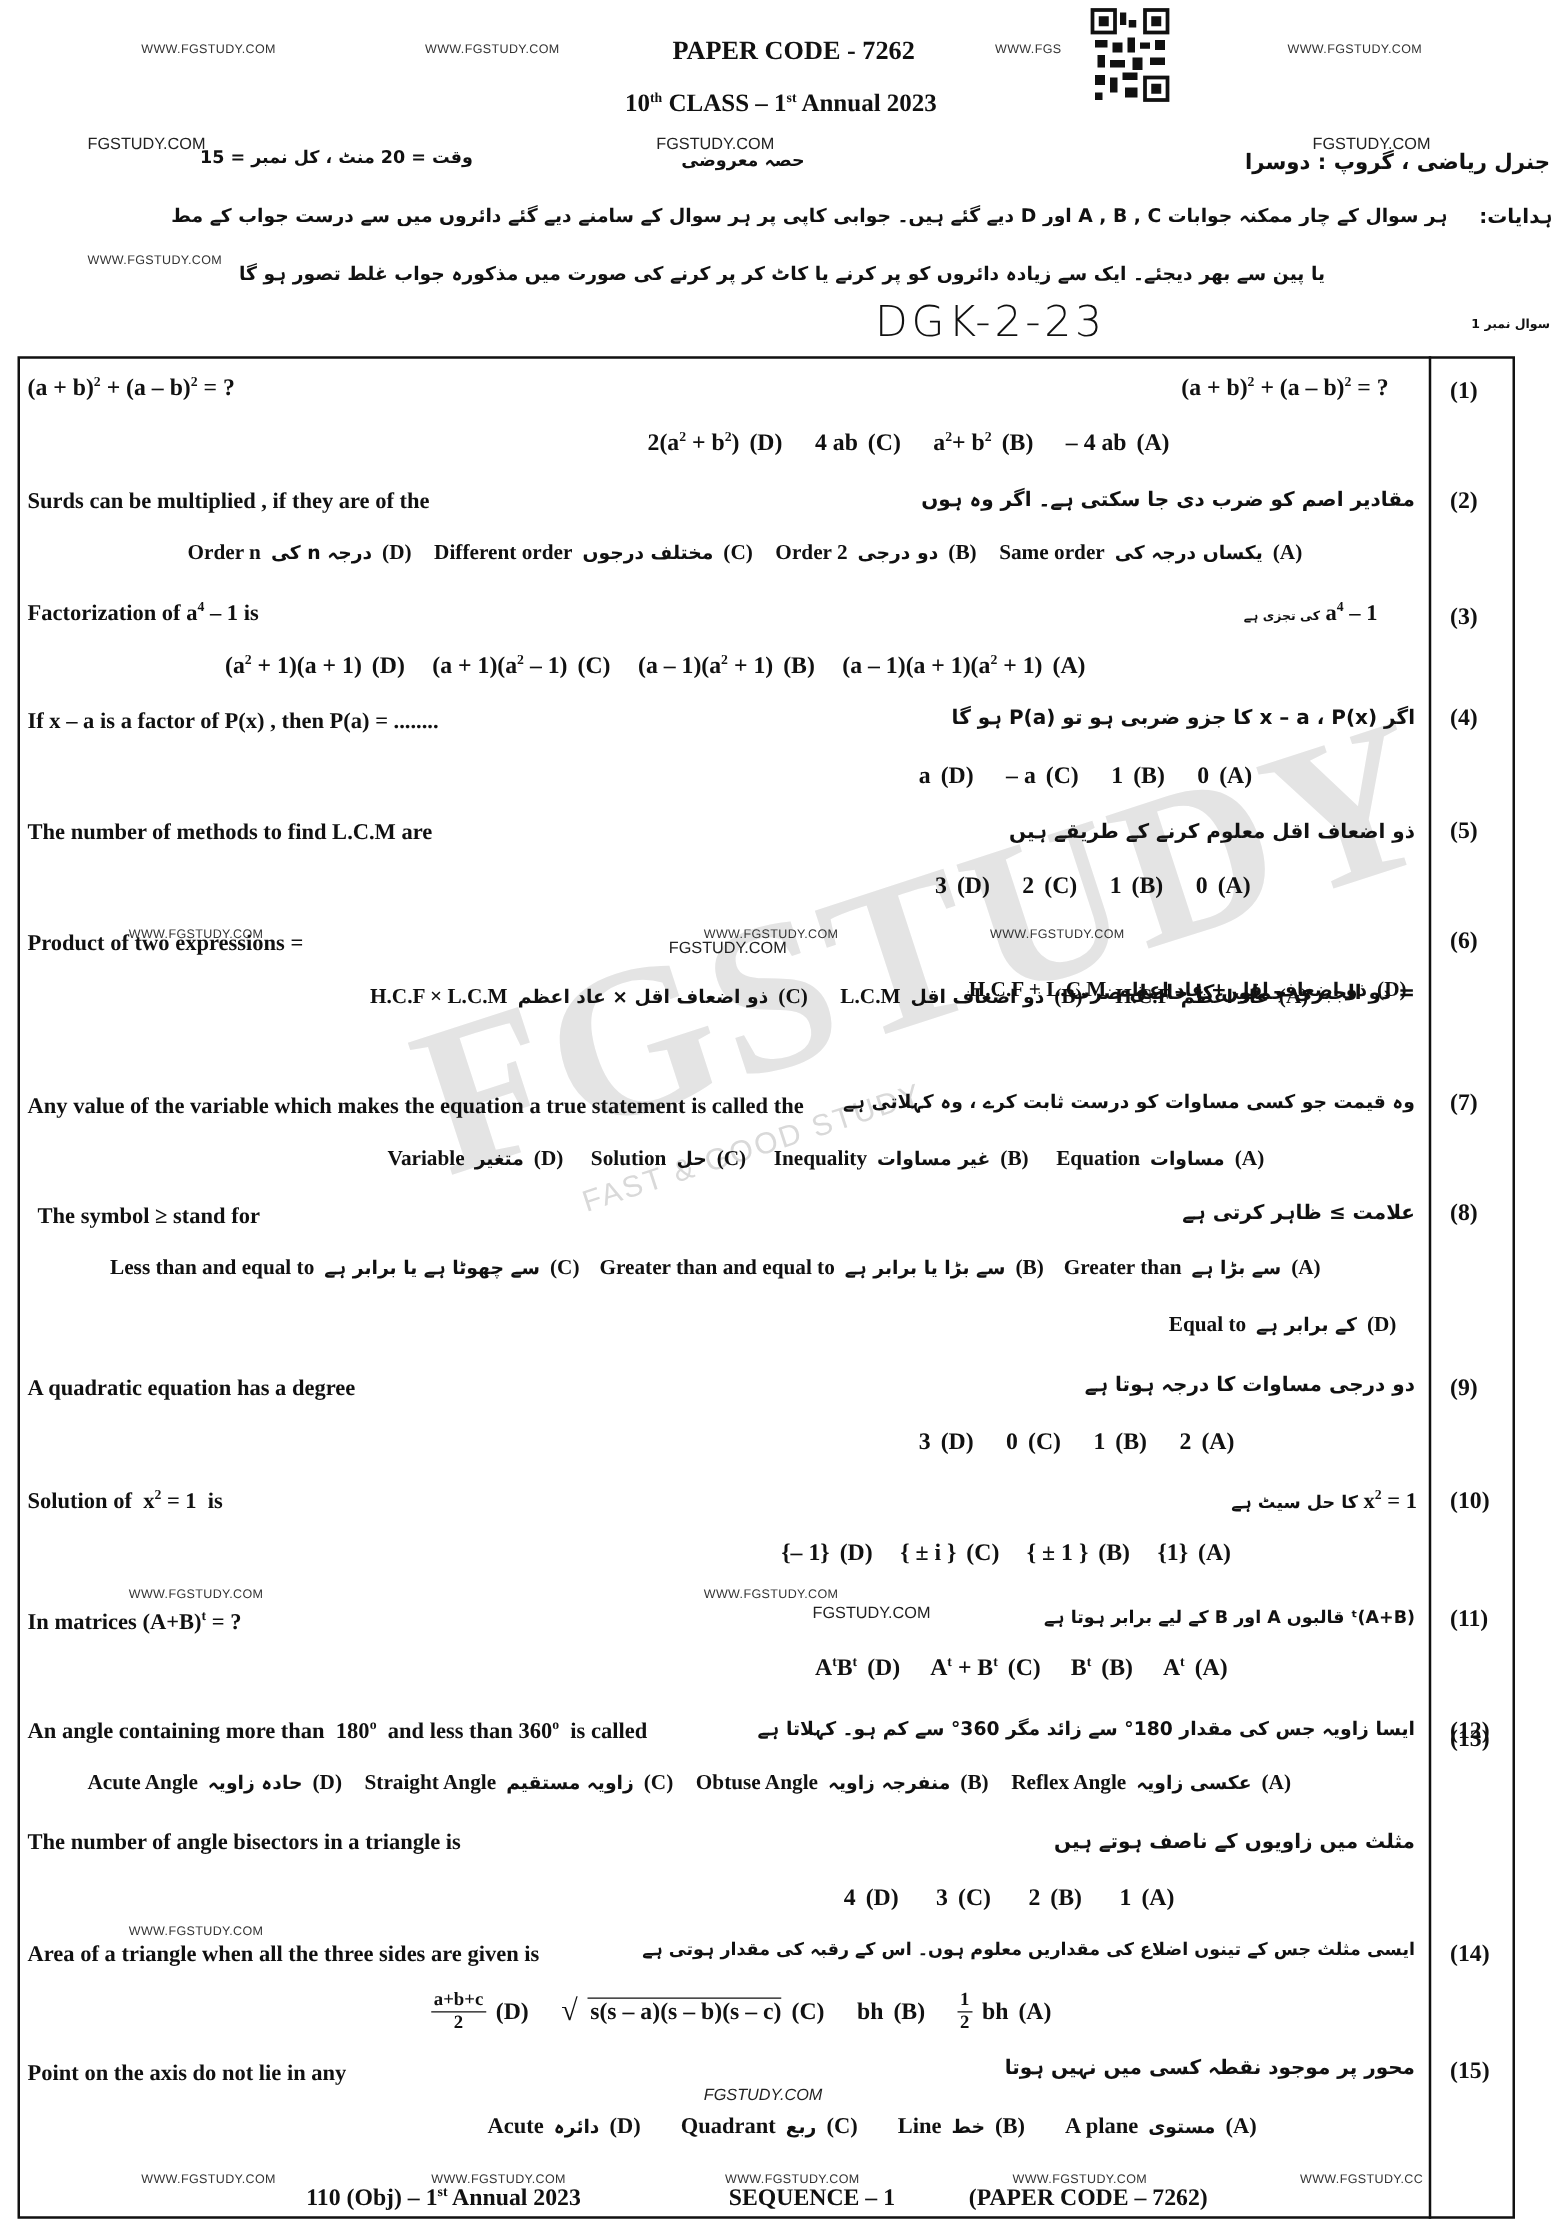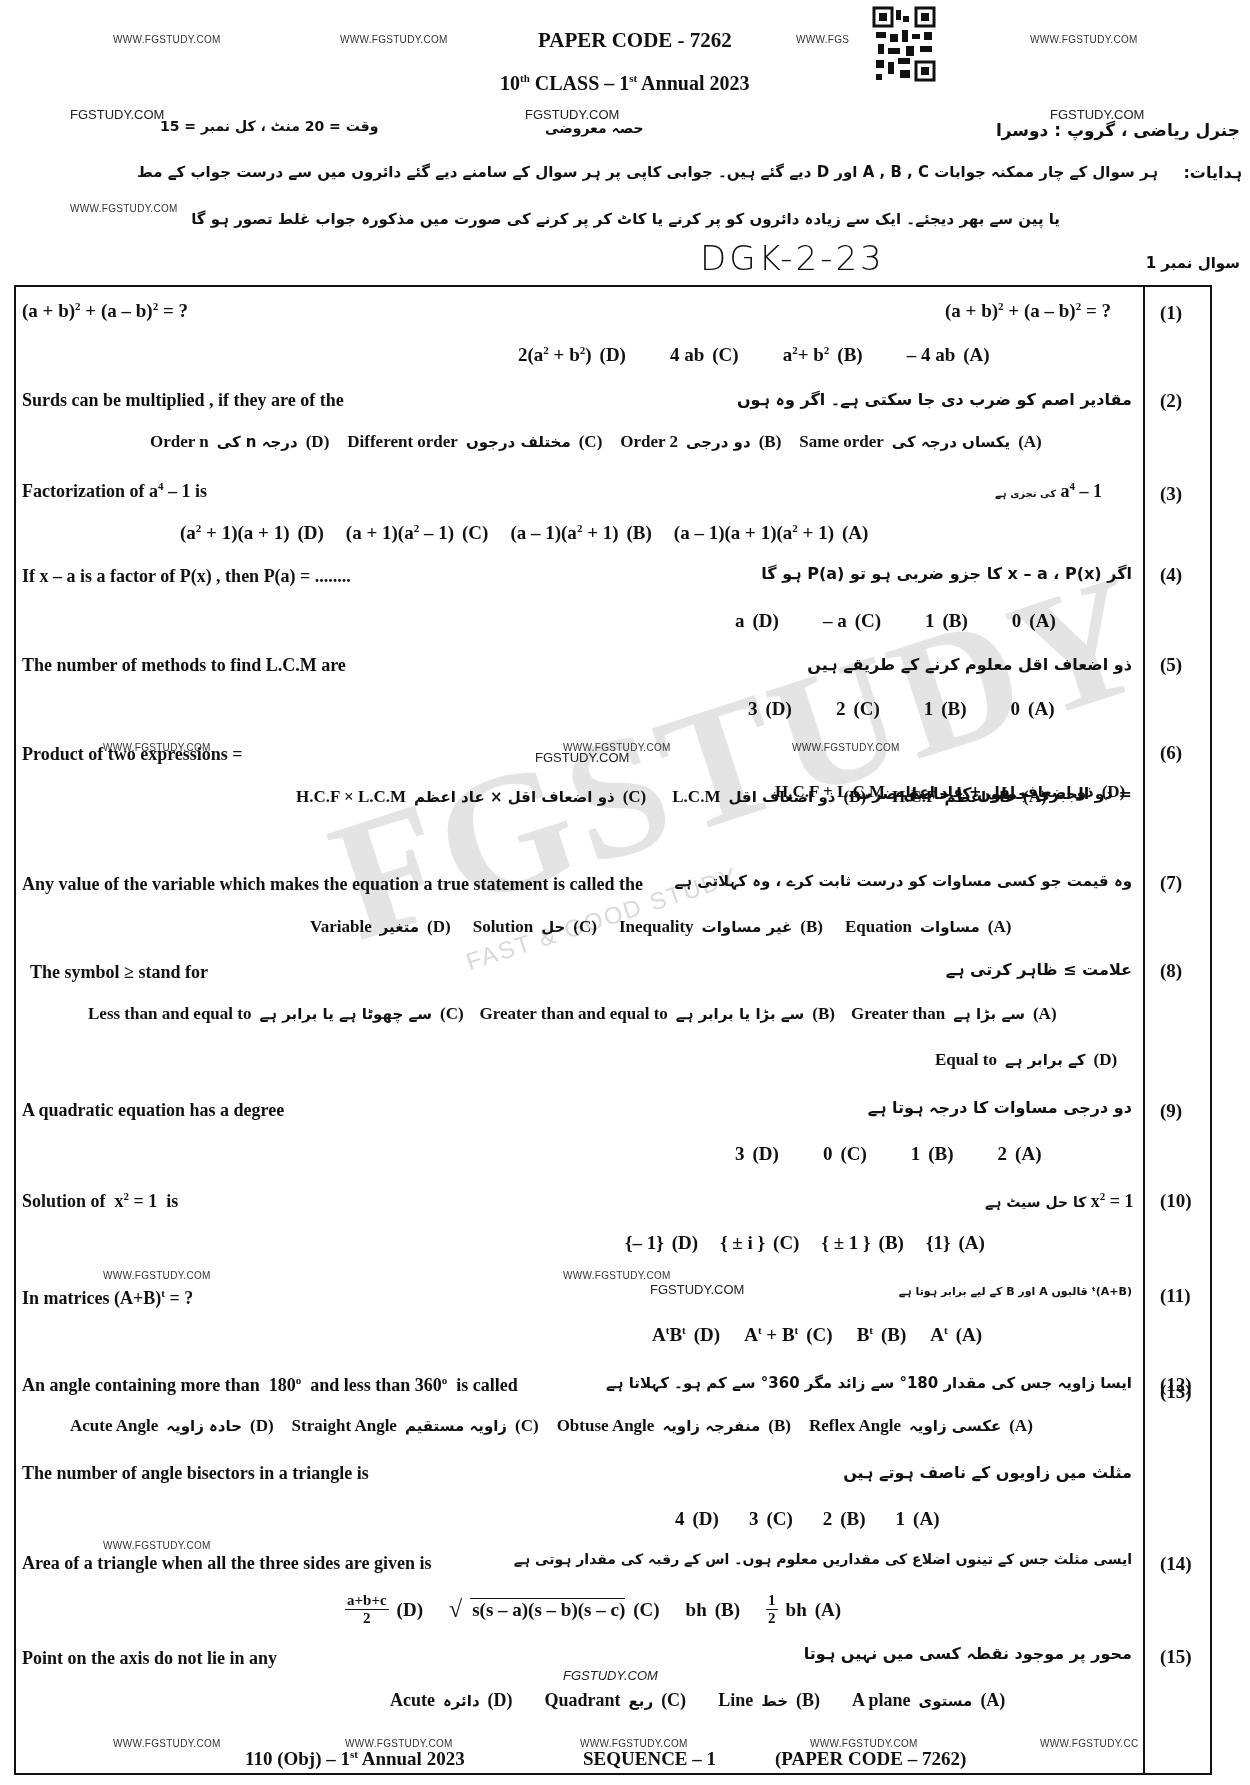--- a/index.html
+++ b/index.html
@@ -7,21 +7,21 @@
   .abs { position:absolute; white-space:nowrap; }
   .wm { font-family:"Liberation Sans", sans-serif; font-size:10px; color:#333; letter-spacing:0.3px; }
   .wm2 { font-family:"Liberation Sans", sans-serif; font-size:13px; color:#222; }
   .b { font-weight:bold; }
   .t18 { font-size:18px; }
   .t19 { font-size:19px; }
   .ur { direction:rtl; font-family:"DejaVu Sans", sans-serif; font-weight:bold; font-size:16px; }
   .frame { position:absolute; left:14px; top:285px; width:1198px; height:1490px; border:2px solid #111; box-sizing:border-box; }
   .divider { position:absolute; left:1143px; top:285px; width:2px; height:1490px; background:#111; }
   .qnum { position:absolute; left:1160px; font-weight:bold; font-size:19px; }
-  .qr { position:absolute; display:flex; gap:44px; align-items:baseline; font-weight:bold; font-size:19px; white-space:nowrap; }
+  .qr { position:absolute; display:flex; gap:26px; align-items:baseline; font-weight:bold; font-size:19px; white-space:nowrap; }
   .opt { display:inline-flex; gap:8px; align-items:baseline; }
   .opt .ur { font-size:15px; }
   sup { font-size:11px; }
   .qr-code { position:absolute; left:872px; top:6px; width:64px; height:78px; }
   .handwrite { font-family:"DejaVu Sans", sans-serif; font-size:34px; font-weight:300; letter-spacing:3px; }
   .bg-watermark { position:absolute; left:320px; top:660px; font-family:"Liberation Serif", serif; font-size:170px; font-weight:bold; color:#e4e4e4; transform:rotate(-18deg); z-index:0; letter-spacing:4px; }
   .bg-watermark2 { position:absolute; left:460px; top:905px; font-family:"Liberation Sans", sans-serif; font-size:24px; color:#d9d9d9; transform:rotate(-18deg); z-index:0; letter-spacing:2px; }
   .content { position:relative; z-index:1; }
   .sqrt { border-top:1.5px solid #111; padding-left:2px; }
   .frac { display:inline-flex; flex-direction:column; align-items:center; font-size:15px; line-height:17px; vertical-align:middle; }
@@ -78,21 +78,21 @@
   <div class="abs ur" style="right:10px;top:120px;font-size:17px">جنرل ریاضی ، گروپ : دوسرا</div>
   <div class="abs ur" style="left:545px;top:120px;font-size:14px">حصہ معروضی</div>
   <div class="abs ur" style="left:160px;top:118px;font-size:14px">وقت = 20 منٹ ، کل نمبر = 15</div>
 
   <div class="abs ur" style="right:8px;top:163px;font-size:16px">ہدایات:</div>
   <div class="abs ur" style="right:92px;top:163px;font-size:15px;width:1020px;overflow:hidden">ہر سوال کے چار ممکنہ جوابات A , B , C اور D دیے گئے ہیں۔ جوابی کاپی پر ہر سوال کے سامنے دیے گئے دائروں میں سے درست جواب کے مطابق متعلقہ دائرہ کو مارکر</div>
   <span class="abs wm" style="left:70px;top:203px">WWW.FGSTUDY.COM</span>
   <div class="abs ur" style="right:190px;top:210px;font-size:15px">یا پین سے بھر دیجئے۔ ایک سے زیادہ دائروں کو پر کرنے یا کاٹ کر پر کرنے کی صورت میں مذکورہ جواب غلط تصور ہو گا</div>
 
   <div class="abs handwrite" style="left:700px;top:238px">DGK-2-23</div>
-  <div class="abs ur" style="right:10px;top:254px;font-size:15px">سوال نمبر 1</div>
+  <div class="abs ur" style="right:10px;top:254px;font-size:10px">سوال نمبر 1</div>
 
   <div class="frame"></div>
   <div class="divider"></div>
 
   <span class="qnum" style="top:302px">(1)</span>
   <span class="abs b t19" style="left:22px;top:300px">(a + b)<sup>2</sup> + (a – b)<sup>2</sup> = ?</span>
   <span class="abs b t19" style="left:945px;top:300px">(a + b)<sup>2</sup> + (a – b)<sup>2</sup> = ?</span>
   <div class="qr" style="left:518px;top:344px">
     <span class="opt">
         <span>2(a<sup>2</sup> + b<sup>2</sup>)</span>
@@ -332,21 +332,21 @@
         <span>{1}</span>
         <span>(A)</span>
       </span>
   </div>
 
   <span class="abs wm" style="left:103px;top:1270px">WWW.FGSTUDY.COM</span>
   <span class="abs wm" style="left:563px;top:1270px">WWW.FGSTUDY.COM</span>
   <span class="qnum" style="top:1285px">(11)</span>
   <span class="abs b t18" style="left:22px;top:1287px">In matrices (A+B)<sup>t</sup> = ?</span>
   <span class="abs wm2" style="left:650px;top:1282px">FGSTUDY.COM</span>
-  <div class="abs ur" style="right:118px;top:1285px;font-size:11px">(A+B)ᵗ قالبوں A اور B کے لیے برابر ہوتا ہے</div>
+  <div class="abs ur" style="right:118px;top:1285px;font-size:14px">(A+B)ᵗ قالبوں A اور B کے لیے برابر ہوتا ہے</div>
   <div class="qr" style="left:652px;top:1324px;gap:24px">
     <span class="opt">
         <span>A<sup>t</sup>B<sup>t</sup></span>
         <span>(D)</span>
       </span>
     <span class="opt">
         <span>A<sup>t</sup> + B<sup>t</sup></span>
         <span>(C)</span>
       </span>
     <span class="opt">

